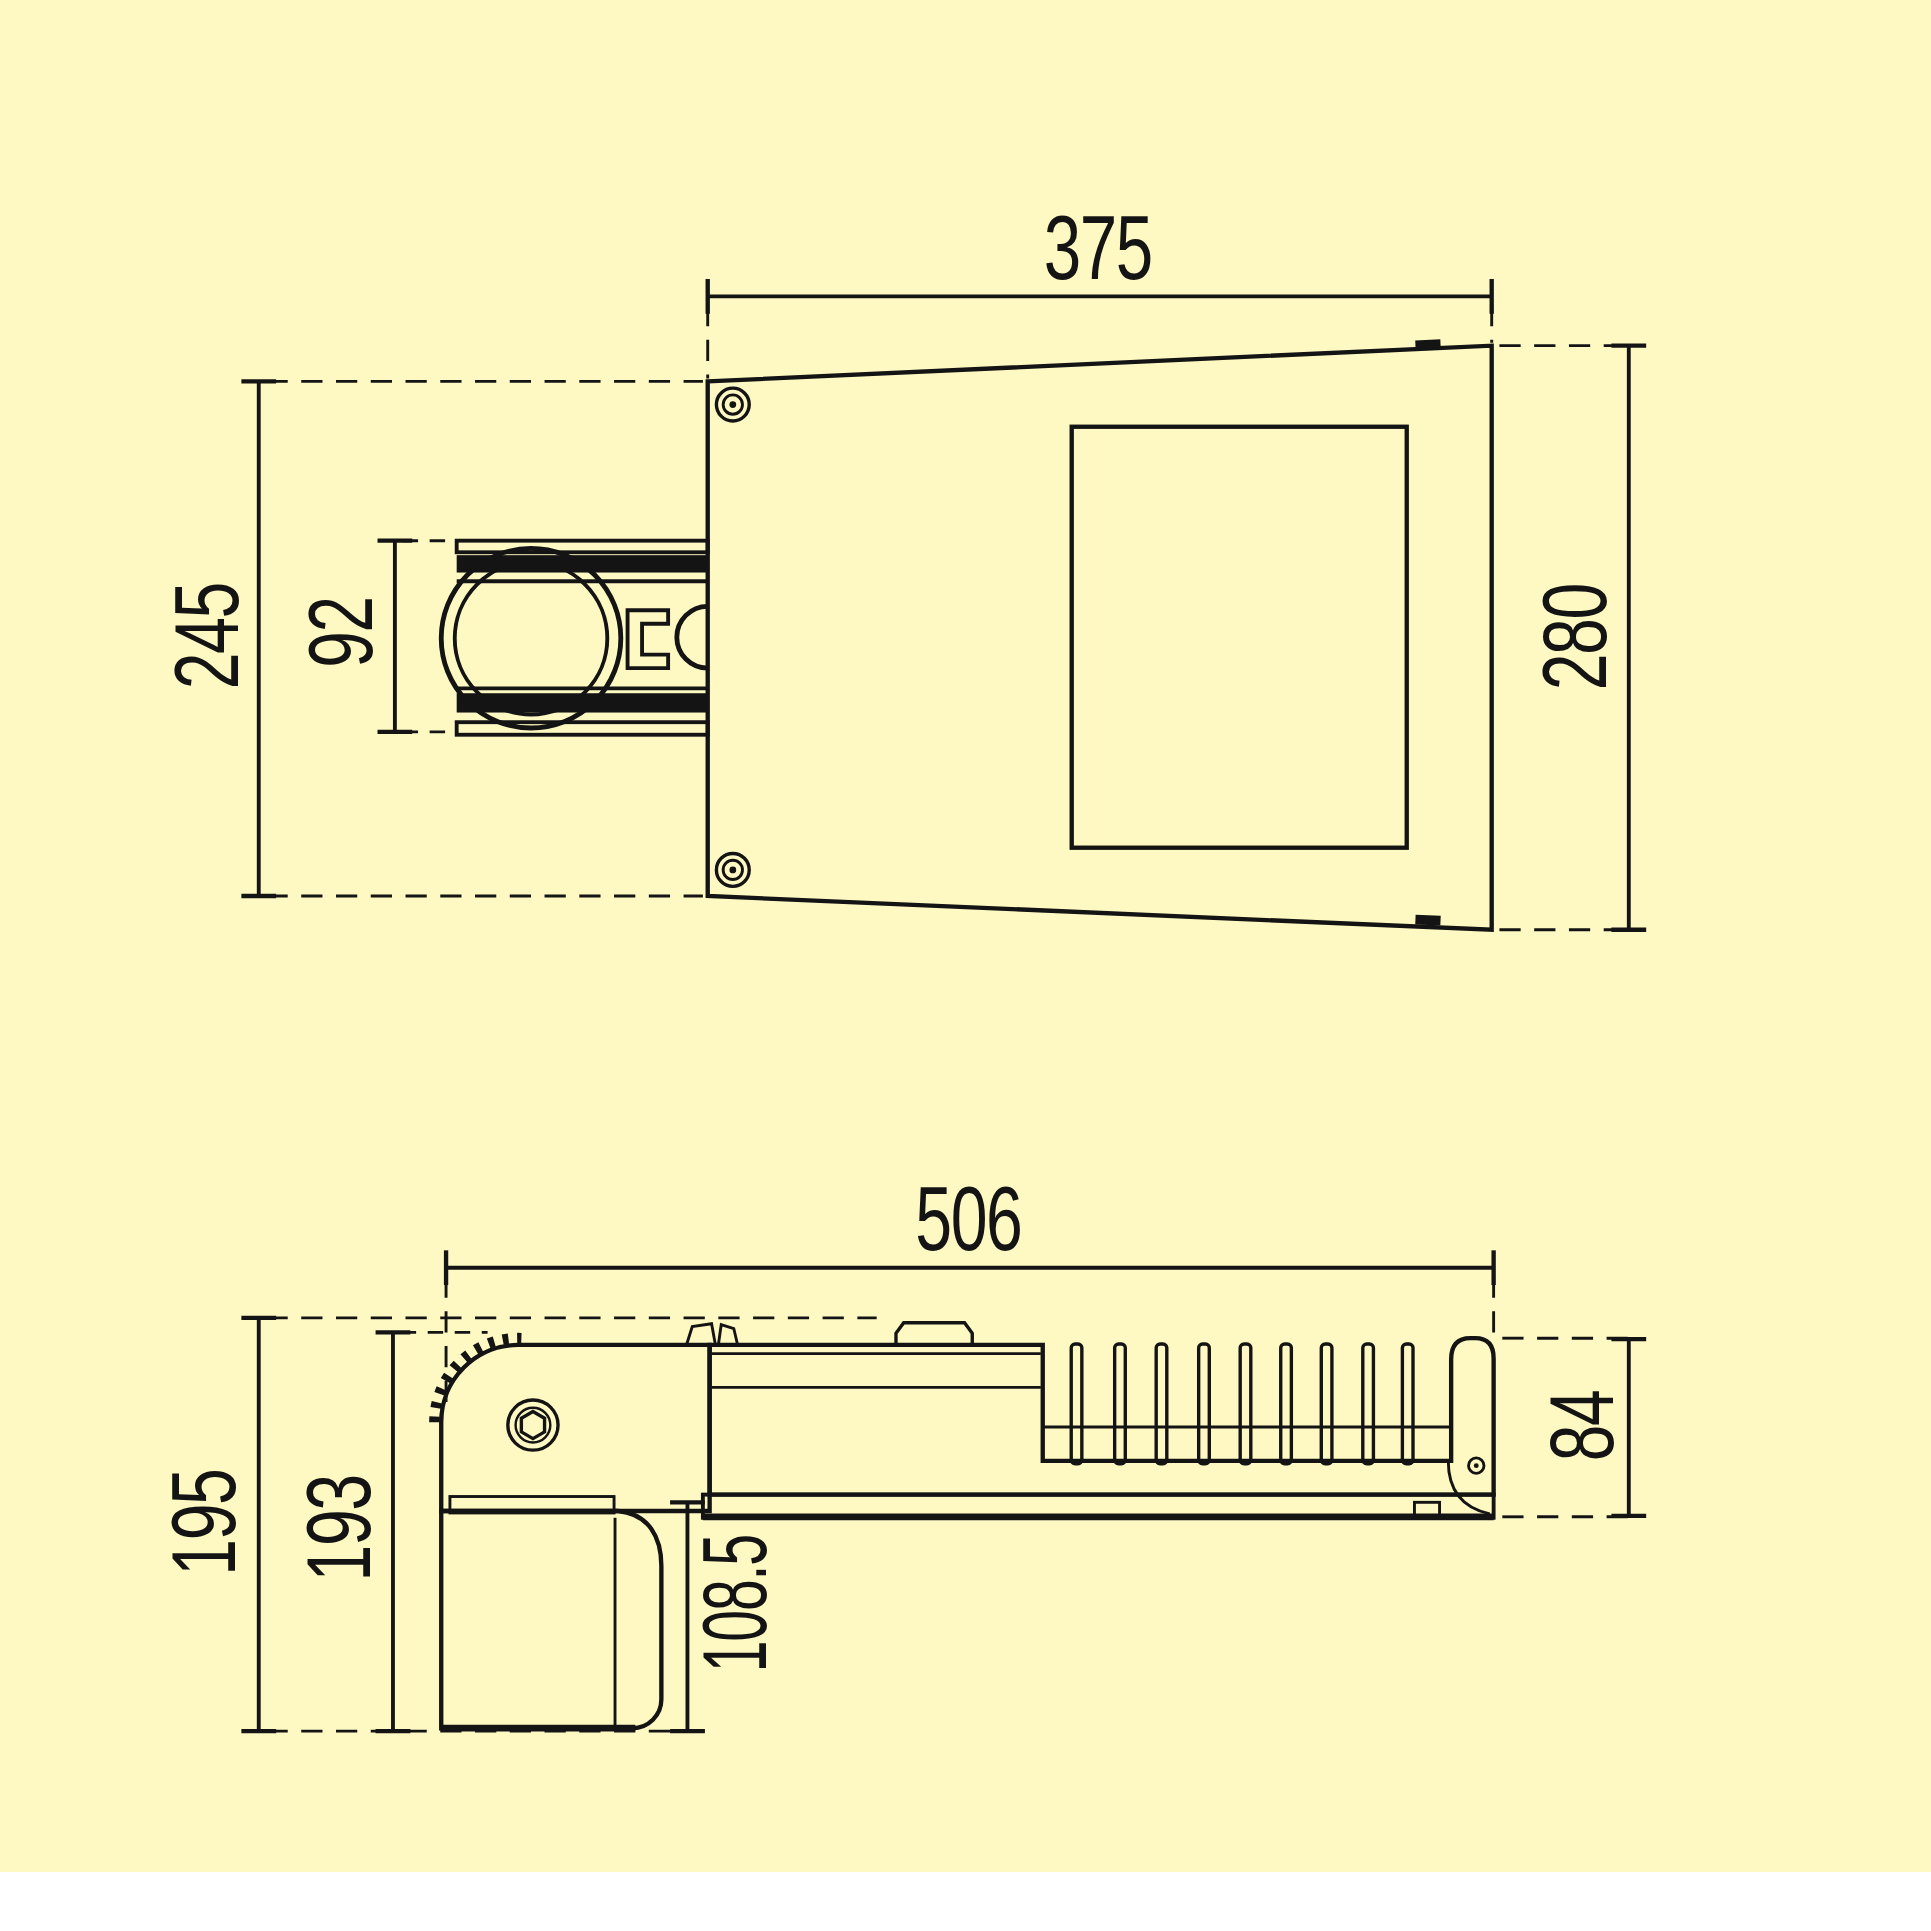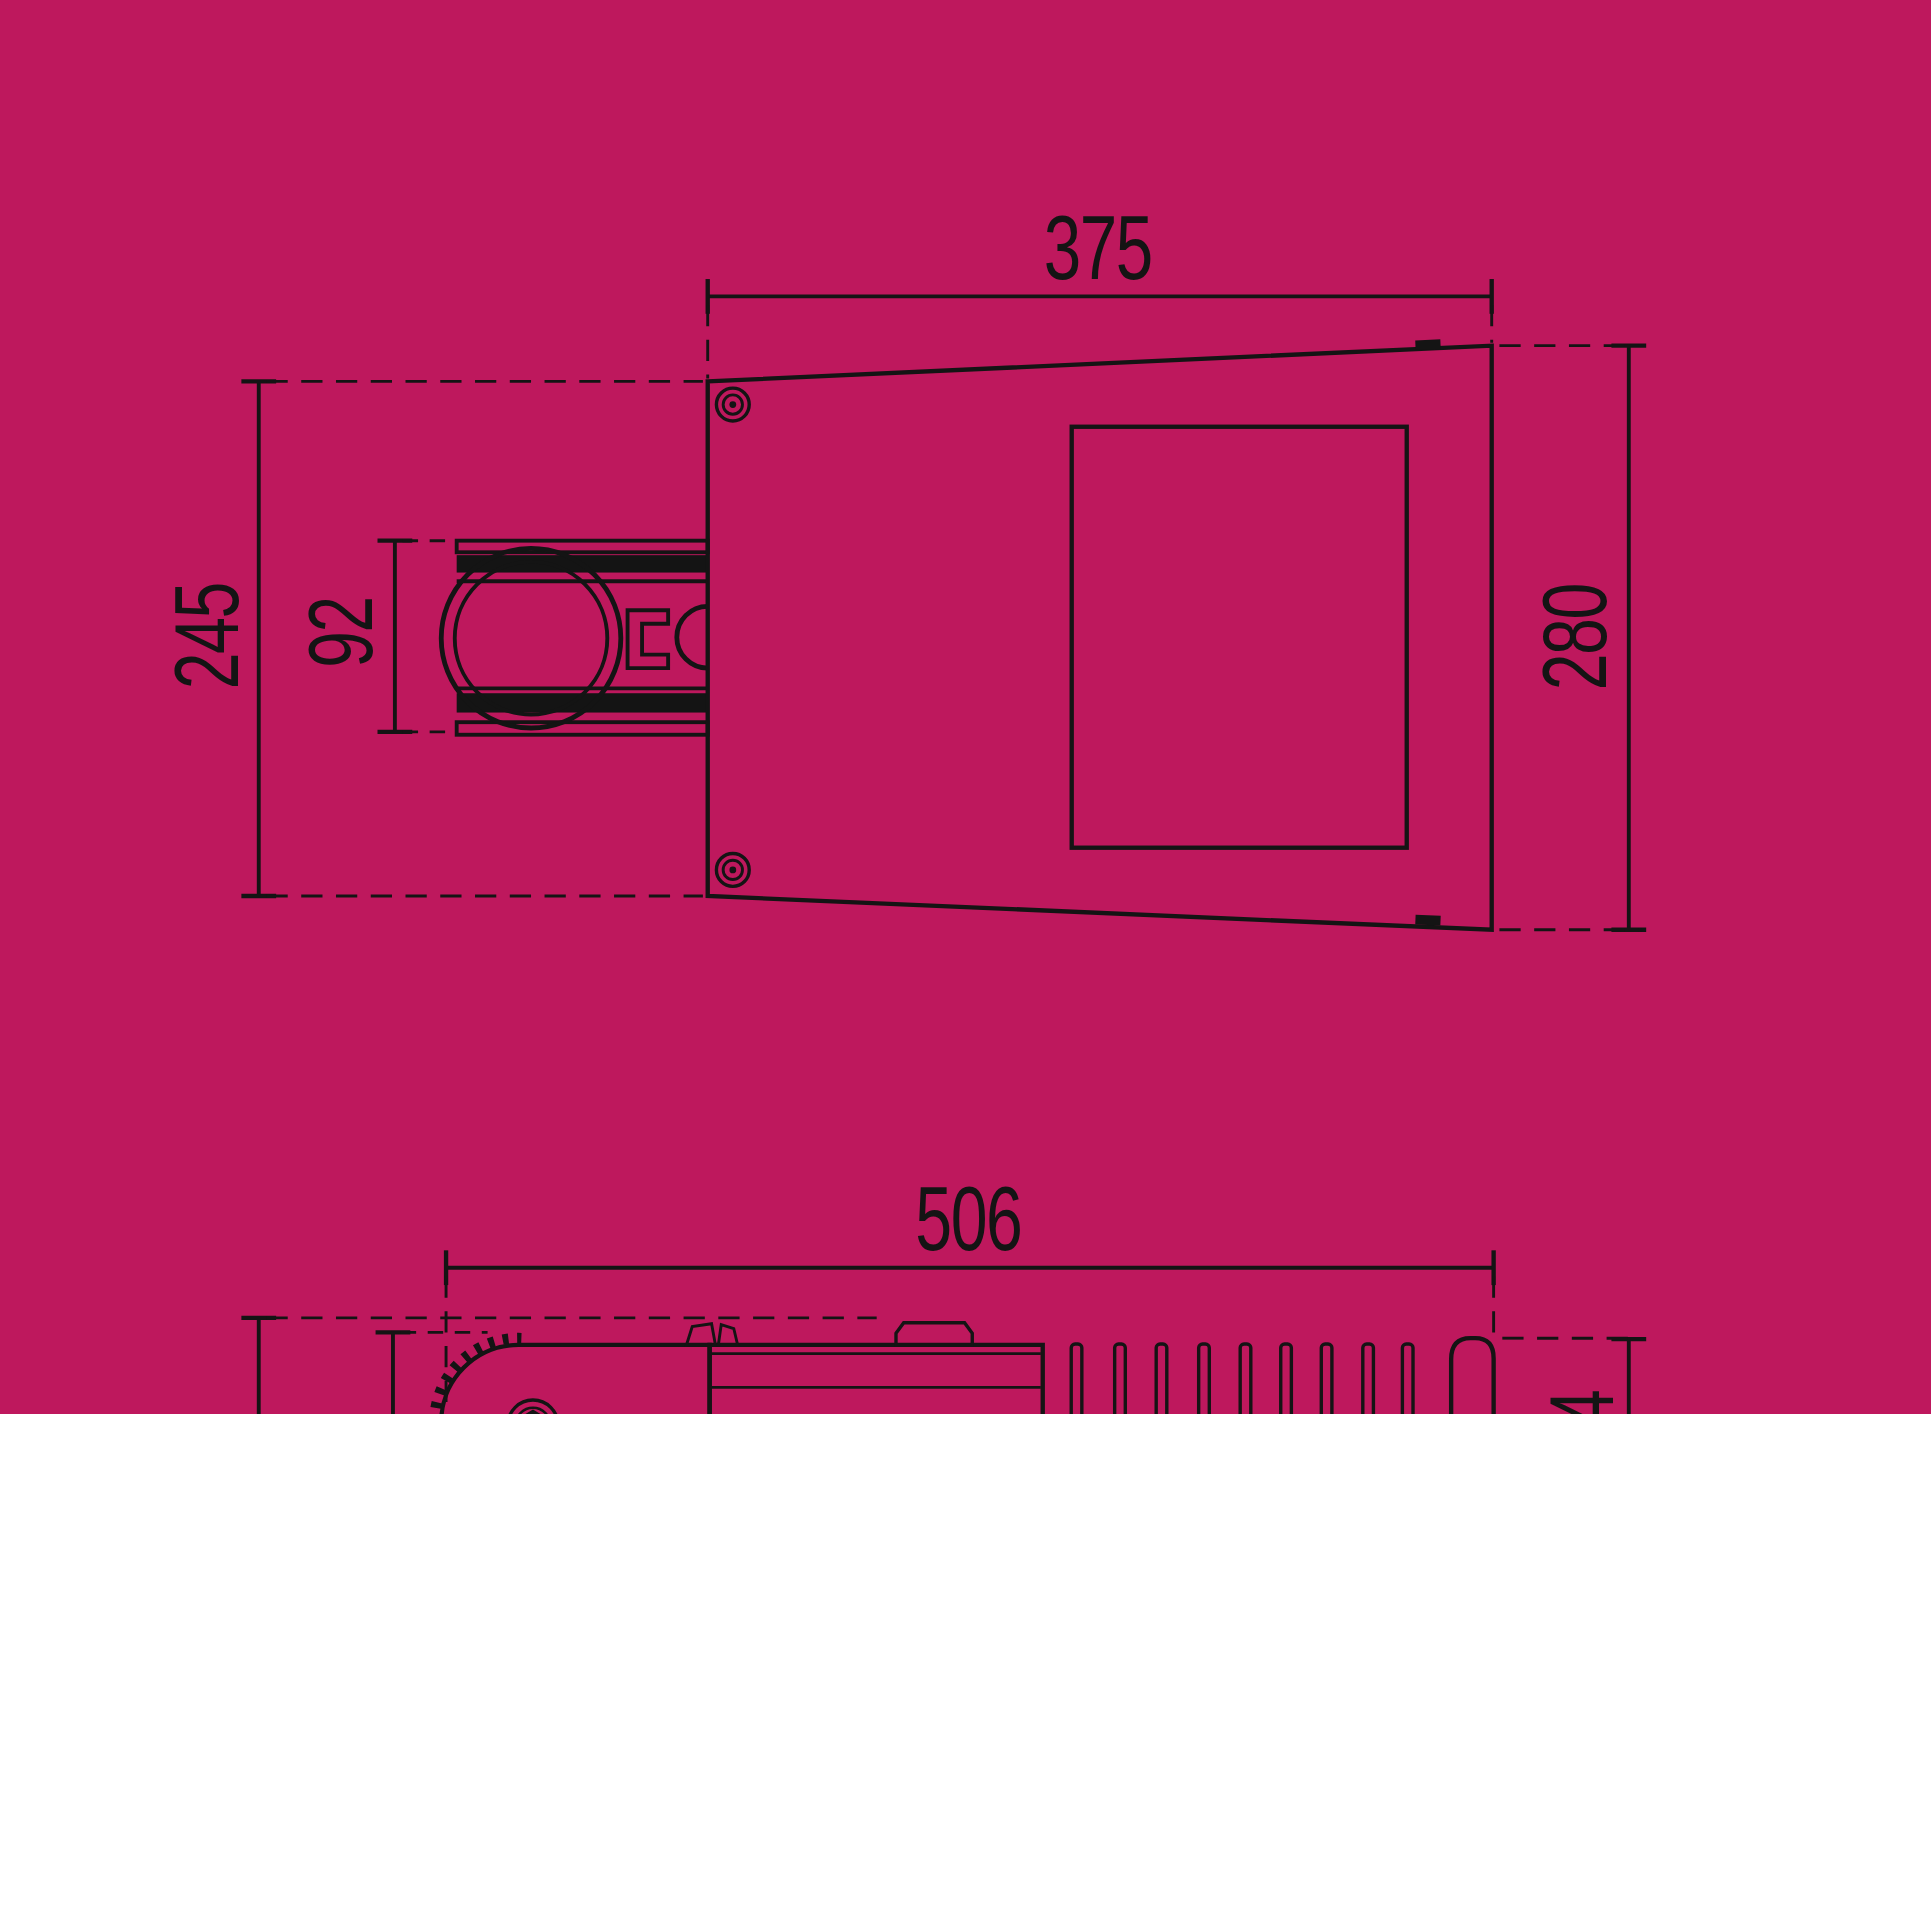--- a/index.html
+++ b/index.html
@@ -1,16 +1,16 @@
 <!DOCTYPE html>
 <html><head>
 <meta charset="utf-8">
 <style>
   html,body{margin:0;padding:0;background:#ffffff;}
-  .stage{width:1931px;height:1414px;position:relative;background:#be185d;font-family:"Liberation Sans",sans-serif;}
+  .stage{width:1931px;height:1872px;position:relative;background:#fef9c3;font-family:"Liberation Sans",sans-serif;}
   svg{display:block;width:1931px;height:1931px;}
   .dimtext{font-family:"Liberation Sans",sans-serif;font-size:95px;fill:#141414;letter-spacing:-2px;}
   .fill-part{fill:#c9cacb;}
   .fill-light{fill:#eceded;}
   .ln{stroke:#141414;fill:none;}
 </style>
 </head>
 <body>
 
 <div class="stage">

